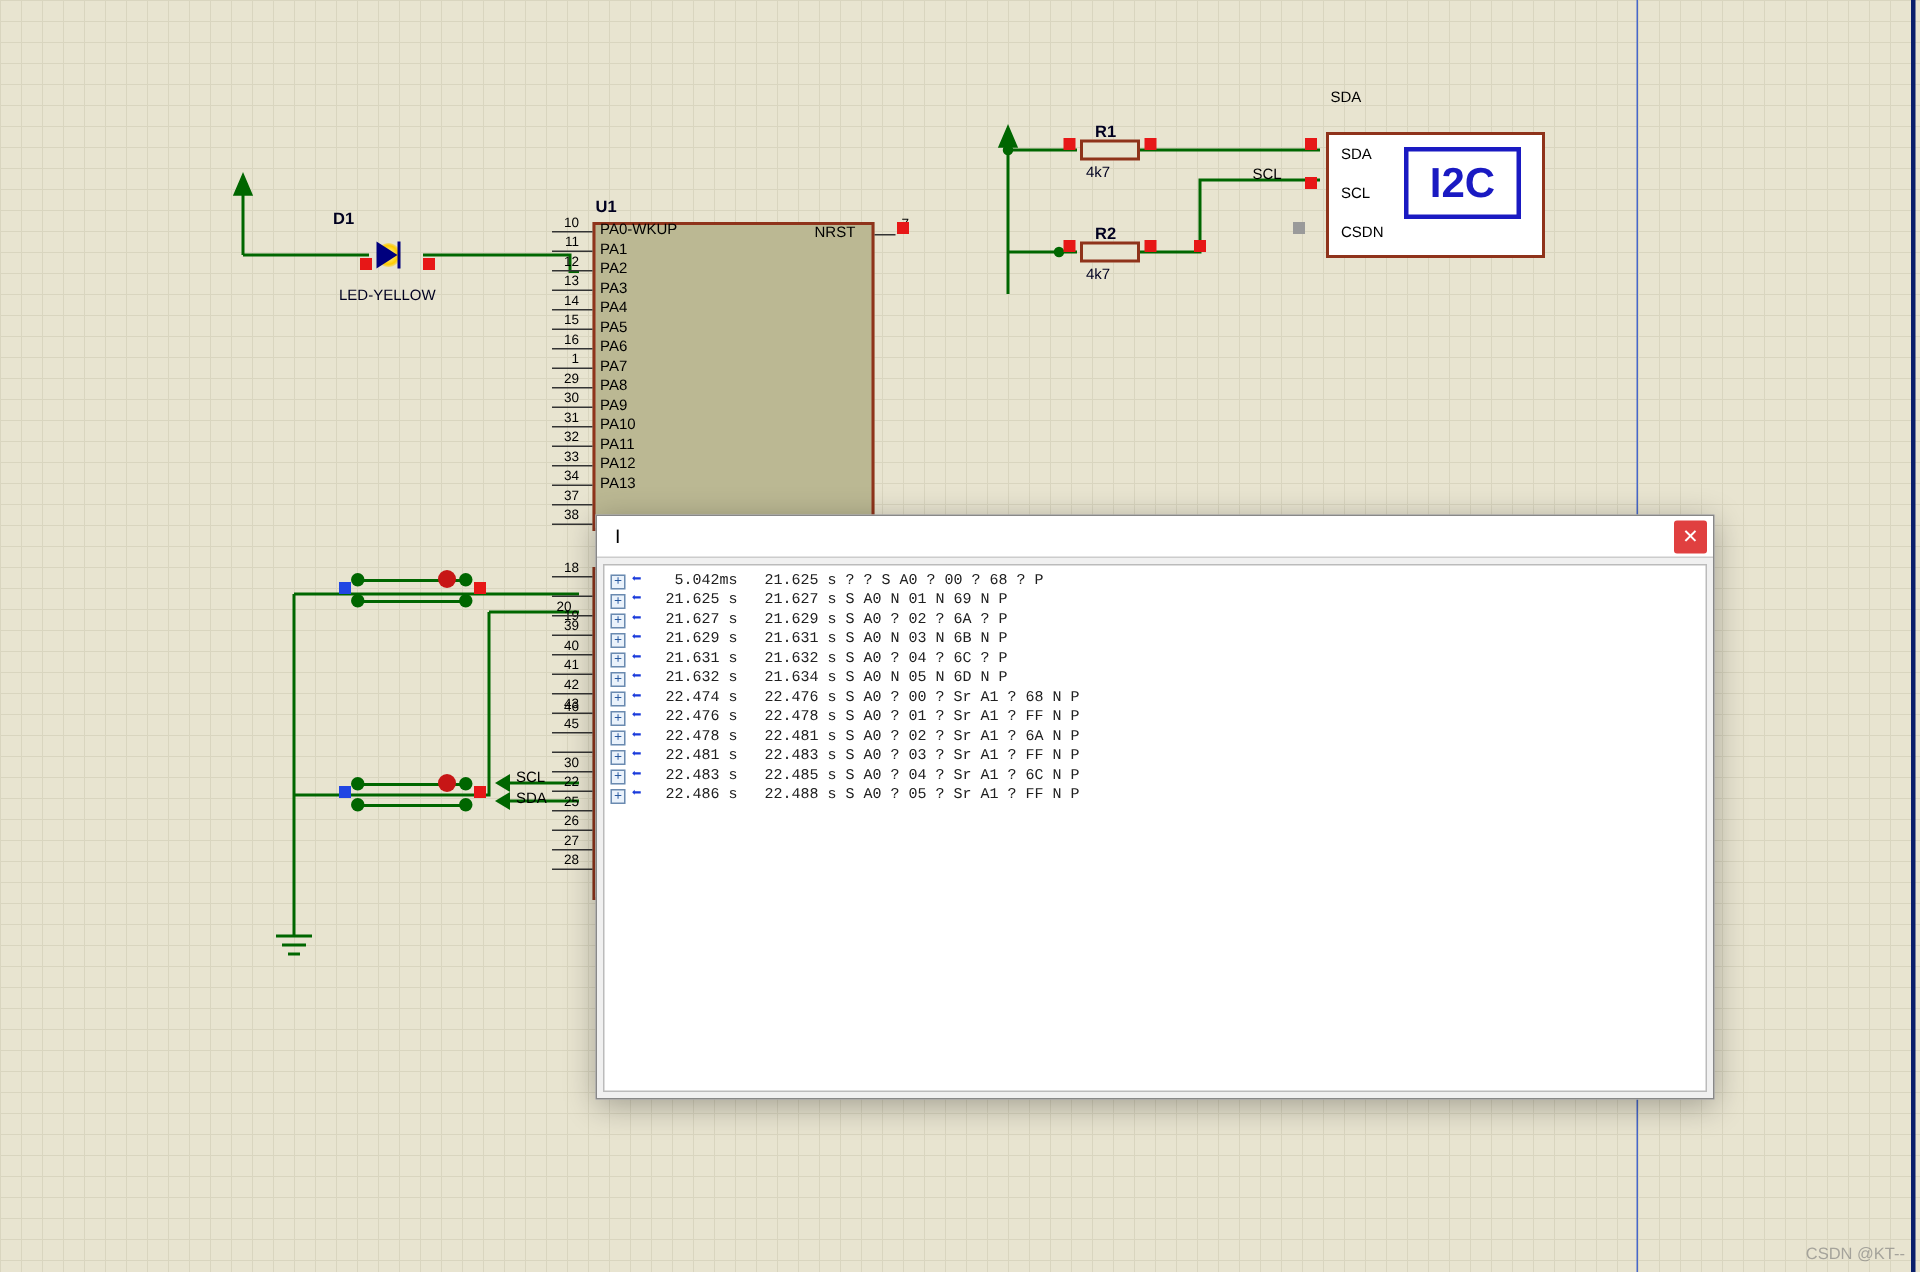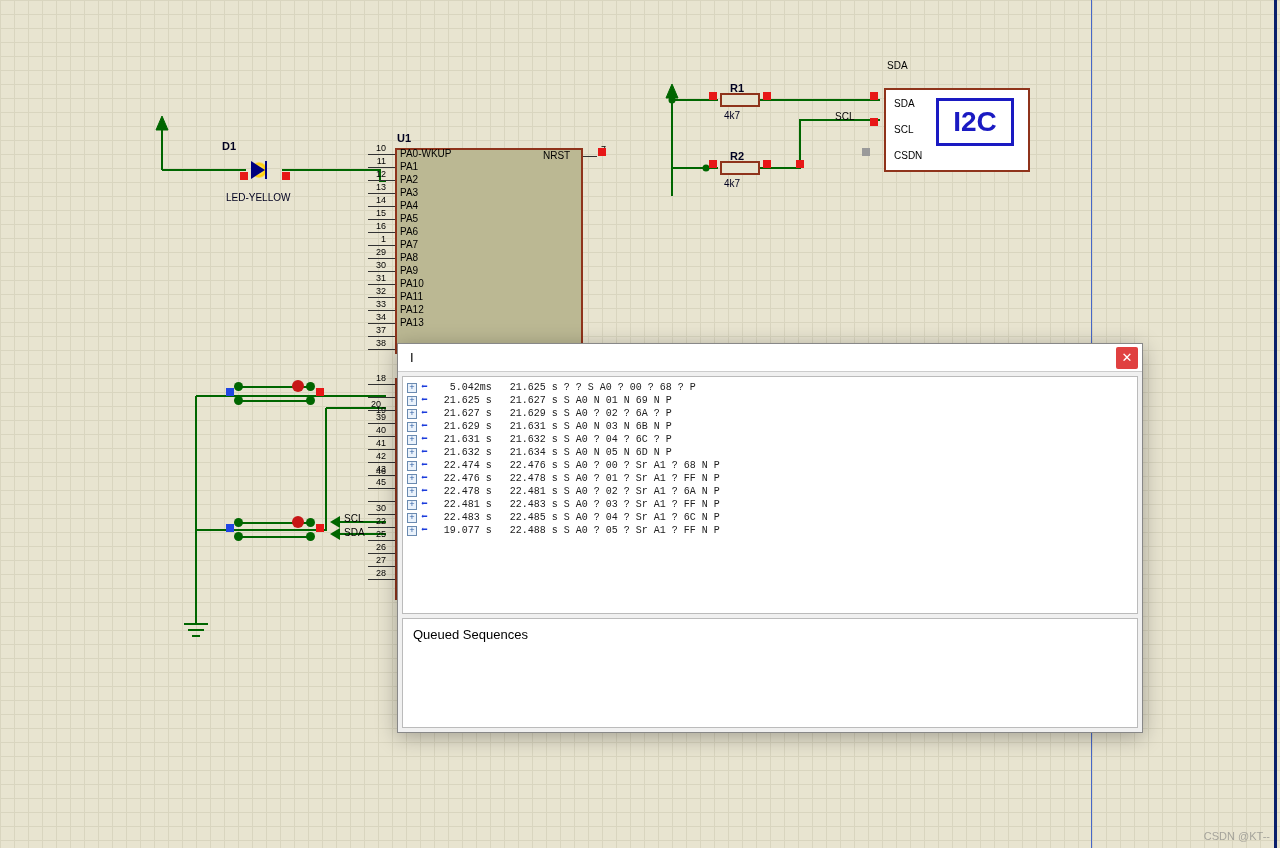--- a/index.html
+++ b/index.html
@@ -325,20 +325,17 @@
       <div class="dw-row"><div class="dw-plus">+</div><span class="dw-arrow">⬅</span><span>  21.625 s   21.627 s S A0 N 01 N 69 N P</span></div>
       <div class="dw-row"><div class="dw-plus">+</div><span class="dw-arrow">⬅</span><span>  21.627 s   21.629 s S A0 ? 02 ? 6A ? P</span></div>
       <div class="dw-row"><div class="dw-plus">+</div><span class="dw-arrow">⬅</span><span>  21.629 s   21.631 s S A0 N 03 N 6B N P</span></div>
       <div class="dw-row"><div class="dw-plus">+</div><span class="dw-arrow">⬅</span><span>  21.631 s   21.632 s S A0 ? 04 ? 6C ? P</span></div>
       <div class="dw-row"><div class="dw-plus">+</div><span class="dw-arrow">⬅</span><span>  21.632 s   21.634 s S A0 N 05 N 6D N P</span></div>
       <div class="dw-row"><div class="dw-plus">+</div><span class="dw-arrow">⬅</span><span>  22.474 s   22.476 s S A0 ? 00 ? Sr A1 ? 68 N P</span></div>
       <div class="dw-row"><div class="dw-plus">+</div><span class="dw-arrow">⬅</span><span>  22.476 s   22.478 s S A0 ? 01 ? Sr A1 ? FF N P</span></div>
       <div class="dw-row"><div class="dw-plus">+</div><span class="dw-arrow">⬅</span><span>  22.478 s   22.481 s S A0 ? 02 ? Sr A1 ? 6A N P</span></div>
       <div class="dw-row"><div class="dw-plus">+</div><span class="dw-arrow">⬅</span><span>  22.481 s   22.483 s S A0 ? 03 ? Sr A1 ? FF N P</span></div>
       <div class="dw-row"><div class="dw-plus">+</div><span class="dw-arrow">⬅</span><span>  22.483 s   22.485 s S A0 ? 04 ? Sr A1 ? 6C N P</span></div>
-      <div class="dw-row"><div class="dw-plus">+</div><span class="dw-arrow">⬅</span><span>  19.077 s   22.488 s S A0 ? 05 ? Sr A1 ? FF N P</span></div>
+      <div class="dw-row"><div class="dw-plus">+</div><span class="dw-arrow">⬅</span><span>  22.486 s   22.488 s S A0 ? 05 ? Sr A1 ? FF N P</span></div>
     </div>
-  <div class="dw-queued">
-    <span>Queued Sequences</span>
-  </div>
 </div>
 
 <div class="watermark">CSDN @KT--</div>
 
 </body></html>

